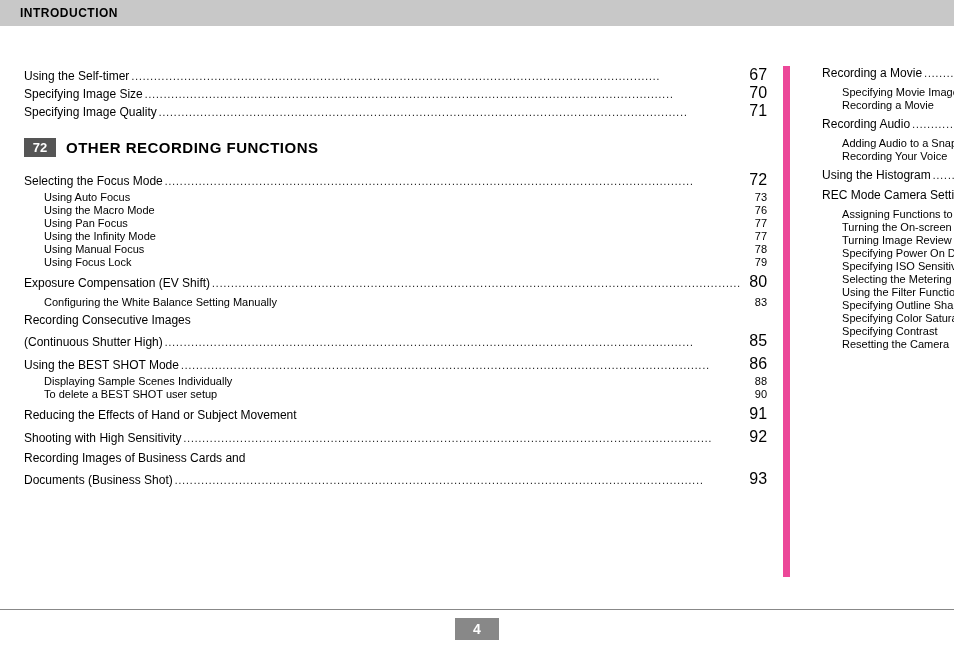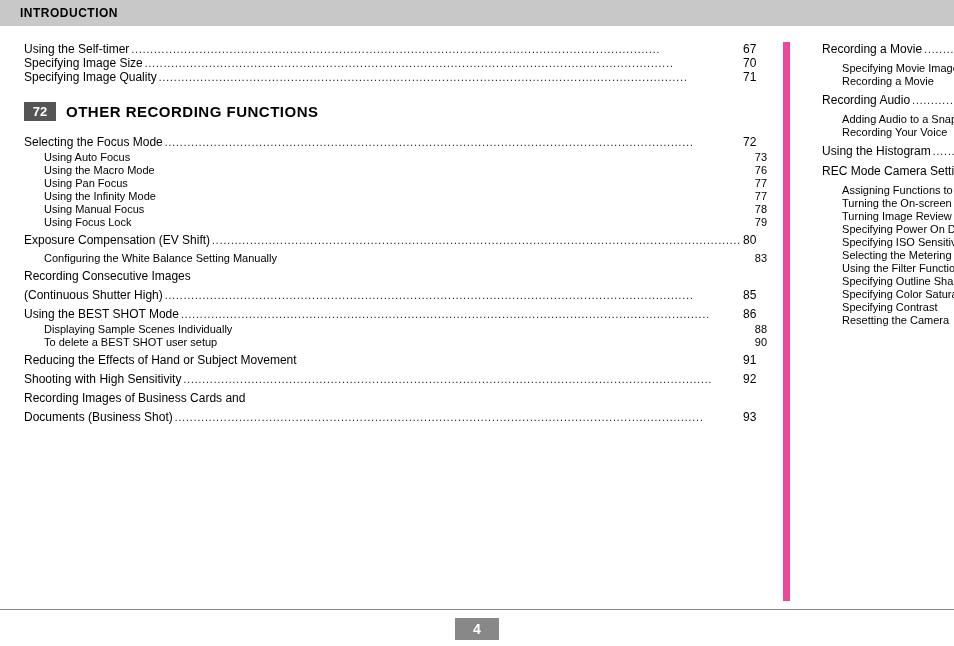--- a/index.html
+++ b/index.html
@@ -12,20 +12,21 @@
       color: #000;
       overflow: hidden;
     }
 
     .page-container {
       width: 954px;
       height: 646px;
       background: #fff;
       display: flex;
       flex-direction: column;
+      gap: 24px;
     }
 
     
     .header-bar {
       background: #c8c8c8;
       padding: 6px 20px;
       font-weight: bold;
       font-size: 12px;
       letter-spacing: 0.5px;
       color: #000;
@@ -93,21 +94,22 @@
       align-items: baseline;
       font-size: 12px;
     }
 
     .toc-entry-main .entry-title {
       white-space: nowrap;
     }
 
     .toc-entry-main .entry-page {
       min-width: 24px;
-      font-size: 12px;
+      text-align: right;
+      font-size: 16px;
     }
 
     .toc-sub-items {
       margin-left: 20px;
       margin-top: 2px;
     }
 
     .toc-sub-item {
       display: flex;
       align-items: baseline;

